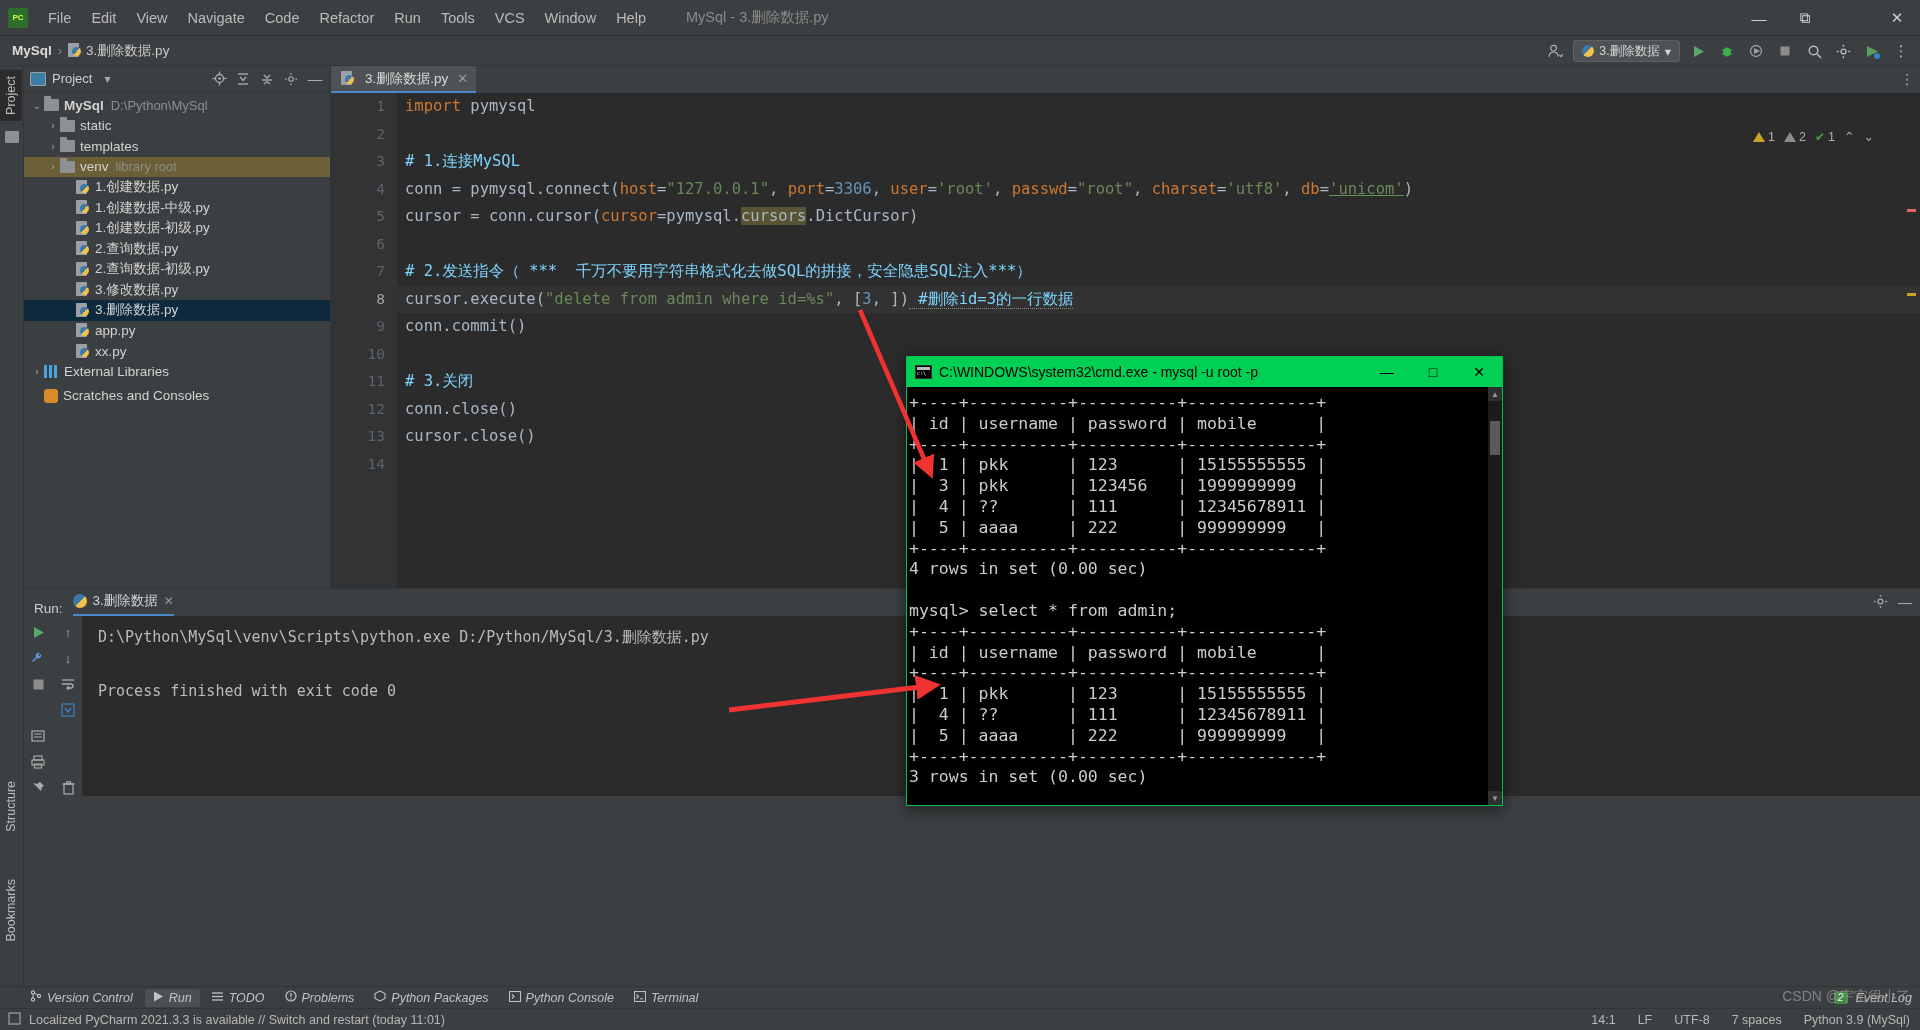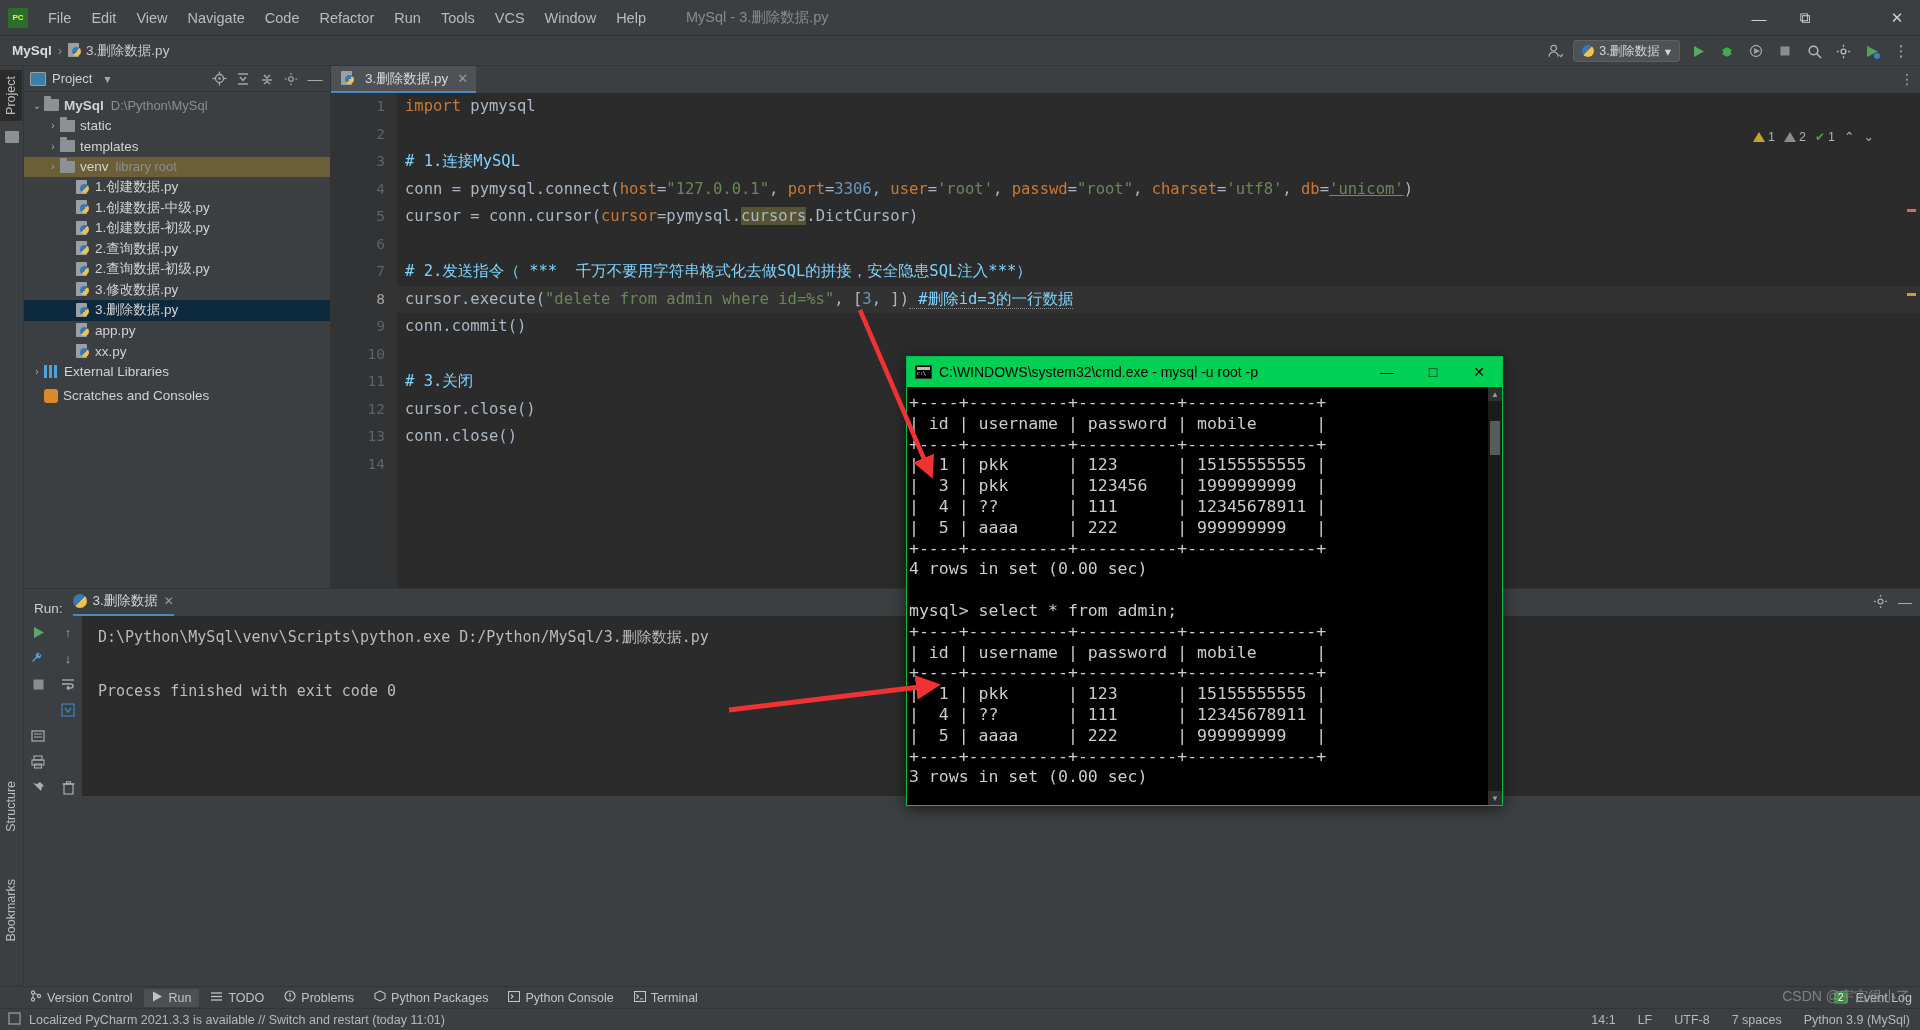--- a/index.html
+++ b/index.html
@@ -239,21 +239,21 @@
     position: absolute; left: 58px; top: 28px; right: 0; bottom: 0;
     background: #2b2b2b; padding: 8px 0 0 16px;
     font-family: "DejaVu Sans Mono", monospace; font-size: 15px; color: #bbbbbb;
   }
   .run-console div { line-height: 27px; white-space: pre; }
 
   
   .bottombar {
     position: absolute; left: 0; bottom: 22px; width: 1920px; height: 22px;
     background: #3c3f41; display: flex; align-items: center; gap: 4px;
-    padding-left: 22px; border-top: 1px solid #323436;
+    padding-left: 22px; border-top: 1px solid #323436; font-style: italic;
   }
   .bb-item {
     display: flex; align-items: center; gap: 5px; font-size: 12.5px;
     color: #c2c2c2; padding: 2px 8px;
   }
   .bb-item.active { background: #4b5052; border-radius: 2px; }
   .bb-right {
     position: absolute; right: 8px; display: flex; align-items: center; gap: 8px;
     font-size: 12.5px; color: #c2c2c2;
   }
@@ -592,22 +592,22 @@
           <div class="cline">&nbsp;</div>
           <div class="cline"><span class="cm"># 1.连接MySQL</span></div>
           <div class="cline"><span class="n">conn </span><span class="n">=</span><span class="n"> pymysql.connect(</span><span class="kw">host</span><span class="n">=</span><span class="s">"127.0.0.1"</span><span class="n">, </span><span class="kw">port</span><span class="n">=</span><span class="num">3306</span><span class="n">, </span><span class="kw">user</span><span class="n">=</span><span class="s">'root'</span><span class="n">, </span><span class="kw">passwd</span><span class="n">=</span><span class="s">"root"</span><span class="n">, </span><span class="kw">charset</span><span class="n">=</span><span class="s">'utf8'</span><span class="n">, </span><span class="kw">db</span><span class="n">=</span><span class="s underl">'unicom'</span><span class="n">)</span></div>
           <div class="cline"><span class="n">cursor </span><span class="n">=</span><span class="n"> conn.cursor(</span><span class="kw">cursor</span><span class="n">=</span><span class="n">pymysql.</span><span class="n hl">cursors</span><span class="n">.DictCursor)</span></div>
           <div class="cline">&nbsp;</div>
           <div class="cline"><span class="cm"># 2.发送指令（ ***  千万不要用字符串格式化去做SQL的拼接，安全隐患SQL注入***）</span></div>
           <div class="cline cursorline"><span class="n">cursor.execute(</span><span class="s">"delete from admin where id=%s"</span><span class="n">, </span><span class="n">[</span><span class="num">3</span><span class="n">, </span><span class="n">])</span><span class="cm wavy"> #删除id=3的一行数据</span></div>
           <div class="cline"><span class="n">conn.commit()</span></div>
           <div class="cline">&nbsp;</div>
           <div class="cline"><span class="cm"># 3.关闭</span></div>
+          <div class="cline"><span class="n">conn.close()</span></div>
           <div class="cline"><span class="n">cursor.close()</span></div>
-          <div class="cline"><span class="n">conn.close()</span></div>
           <div class="cline">&nbsp;</div>
         </div>
       <div class="insp-badges">
         <span class="badge-ic">
           <span class="tri-warn"></span>
           <span>1</span>
         </span>
         <span class="badge-ic">
           <span class="tri-warn gray"></span>
           <span>2</span>

